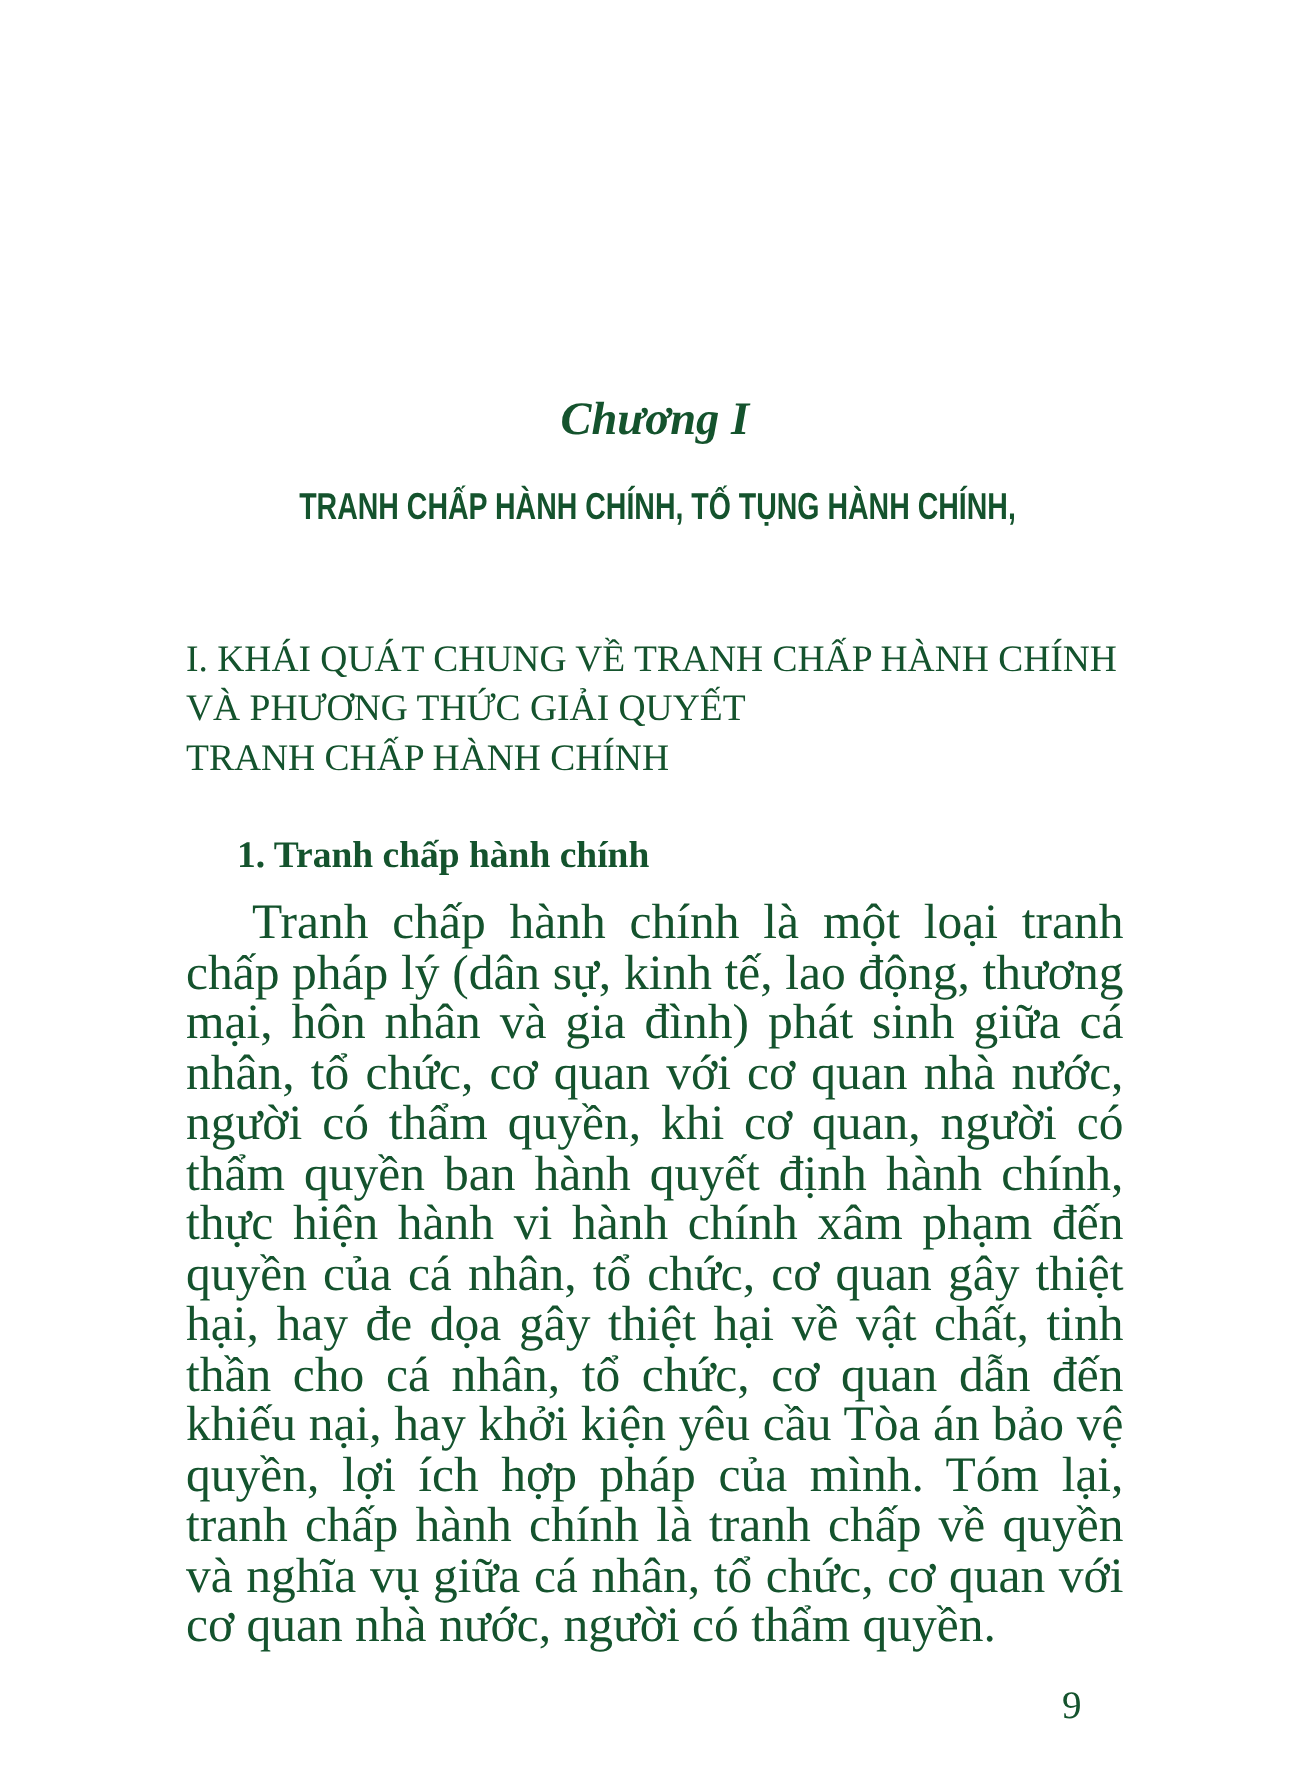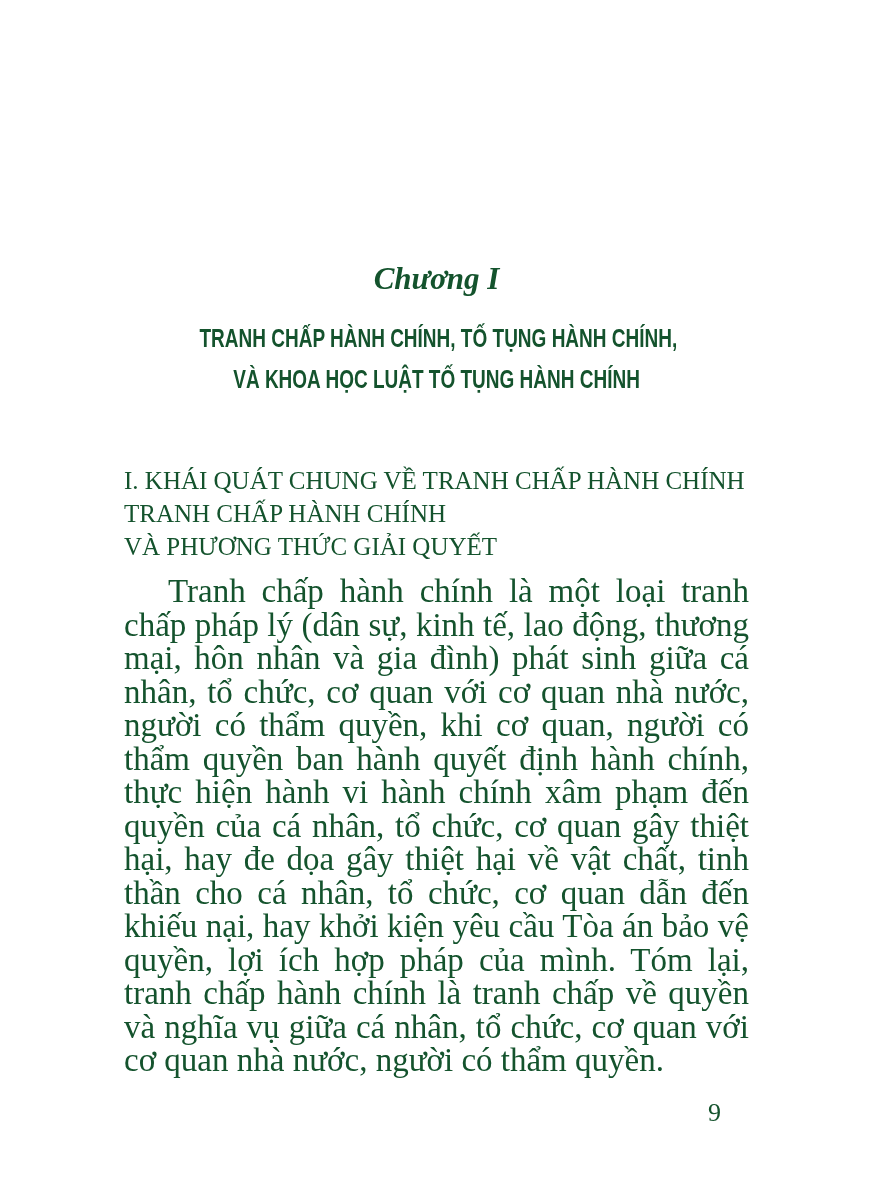--- a/index.html
+++ b/index.html
@@ -85,28 +85,28 @@
 </head>
 <body>
 
 <div class="page">
   <div class="content">
 
     <div class="chapter-label">Chương I</div>
 
     <h1 class="chapter-title" style="margin:20px 0 0 0;">
       <span class="tline"><span>TRANH CHẤP HÀNH CHÍNH, TỐ TỤNG HÀNH CHÍNH,</span></span>
-      <span class="tline"><span>VÀ KHOA HỌC LUẬT TỐ TỤNG HÀNH CHÍNH</span></span>
     </h1>
 
     <h2 class="section-heading" style="margin:64px 0 0 0; font-weight:400;">
       <span class="sline">I. KHÁI QUÁT CHUNG VỀ TRANH CHẤP HÀNH CHÍNH</span>
+      <span class="sline">VÀ PHƯƠNG THỨC GIẢI QUYẾT</span>
       <span class="sline">TRANH CHẤP HÀNH CHÍNH</span>
-      <span class="sline">VÀ PHƯƠNG THỨC GIẢI QUYẾT</span>
     </h2>
 
+    <h3 class="subsection-heading" style="margin:32px 0 0 0;">1. Tranh chấp hành chính</h3>
 
     <p class="body-paragraph" style="margin:12px 0 0 0;">Tranh chấp hành chính là một loại tranh chấp pháp lý (dân sự, kinh tế, lao động, thương mại, hôn nhân và gia đình) phát sinh giữa cá nhân, tổ chức, cơ quan với cơ quan nhà nước, người có thẩm quyền, khi cơ quan, người có thẩm quyền ban hành quyết định hành chính, thực hiện hành vi hành chính xâm phạm đến quyền của cá nhân, tổ chức, cơ quan gây thiệt hại, hay đe dọa gây thiệt hại về vật chất, tinh thần cho cá nhân, tổ chức, cơ quan dẫn đến khiếu nại, hay khởi kiện yêu cầu Tòa án bảo vệ quyền, lợi ích hợp pháp của mình. Tóm lại, tranh chấp hành chính là tranh chấp về quyền và nghĩa vụ giữa cá nhân, tổ chức, cơ quan với cơ quan nhà nước, người có thẩm quyền.</p>
 
     <div class="page-number">9</div>
 
   </div>
 </div>
 
 </body></html>

